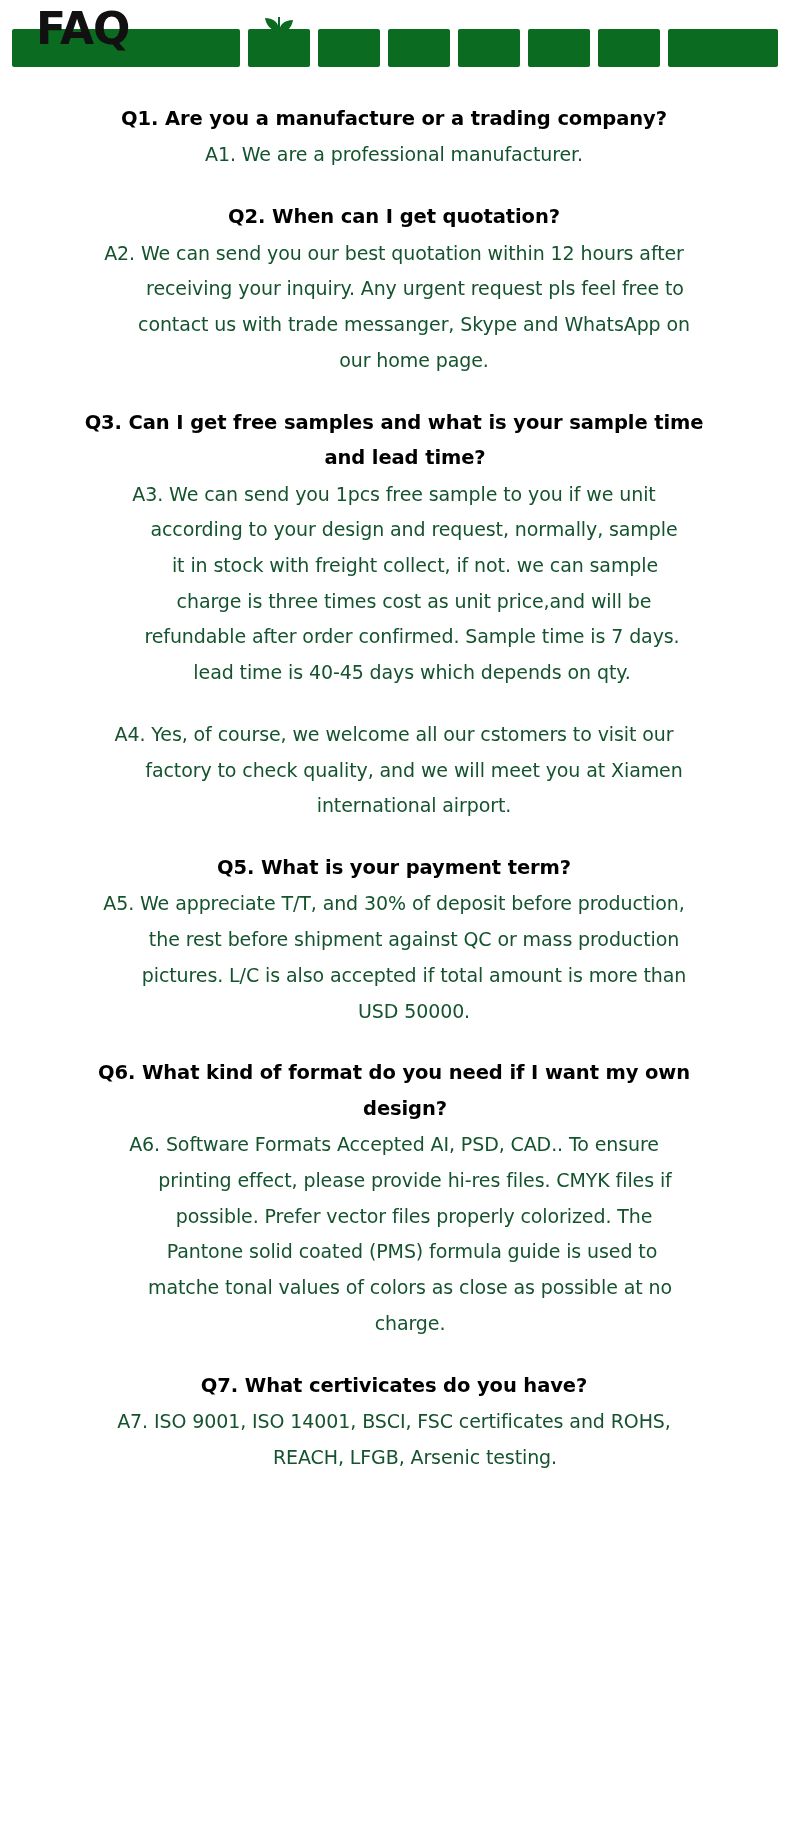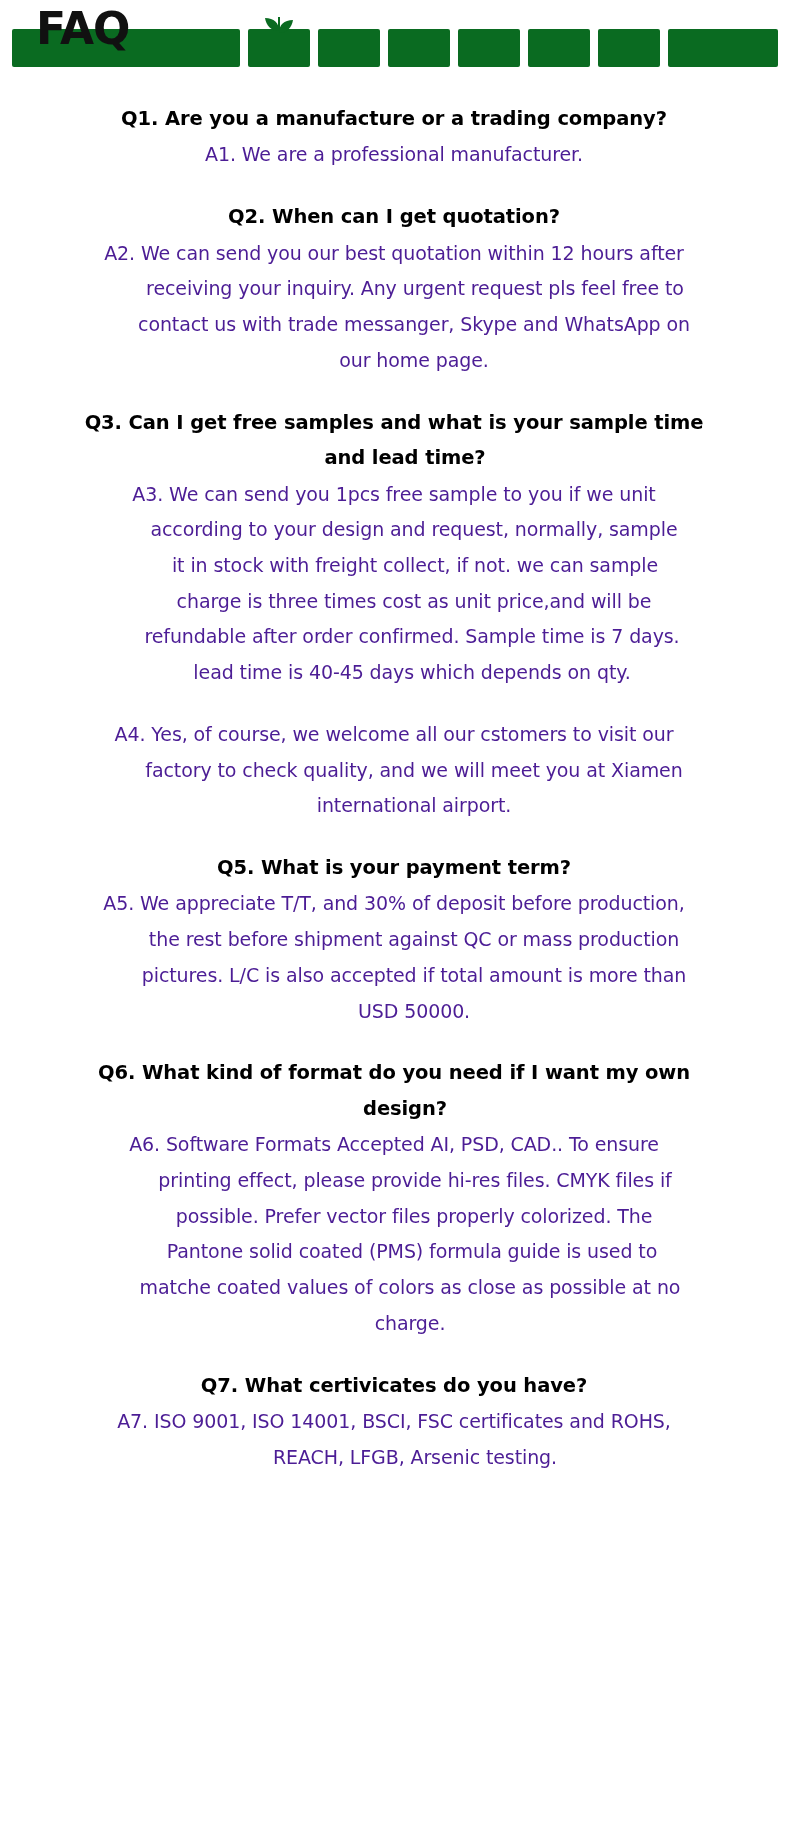--- a/index.html
+++ b/index.html
@@ -77,21 +77,21 @@
     margin: 0 0 1px 0;
     letter-spacing: -0.1px;
   }
   .q .cont {
     display: block;
     padding-left: 22px;
   }
   .a {
     font-size: 19px;
     line-height: 1.88;
-    color: #4c1d95;
+    color: #14532d;
     margin: 0;
     letter-spacing: -0.1px;
   }
   .a .ln {
     display: block;
     padding-left: 38px;
   }
   .a .ln.i1 { padding-left: 42px; }
   .a .ln.i2 { padding-left: 40px; }
   .a .ln.i3 { padding-left: 36px; }
@@ -183,21 +183,21 @@
     <div class="qa-block">
       <p class="q">
         <span>Q6. What kind of format do you need if I want my own</span>
         <span class="cont">design?</span>
       </p>
       <p class="a">
         <span class="ln first">A6. Software Formats Accepted AI, PSD, CAD.. To ensure</span>
         <span class="ln i1">printing effect, please provide hi-res files. CMYK files if</span>
         <span class="ln i2">possible. Prefer vector files properly colorized. The</span>
         <span class="ln i3">Pantone solid coated (PMS) formula guide is used to</span>
-        <span class="ln i4">matche coated values of colors as close as possible at no</span>
+        <span class="ln i4">matche tonal values of colors as close as possible at no</span>
         <span class="ln i4">charge.</span>
       </p>
     </div>
 
     <div class="qa-block">
       <p class="q">
         <span>Q7. What certivicates do you have?</span>
       </p>
       <p class="a">
         <span class="ln first">A7.  ISO 9001, ISO 14001, BSCI, FSC certificates and ROHS,</span>

